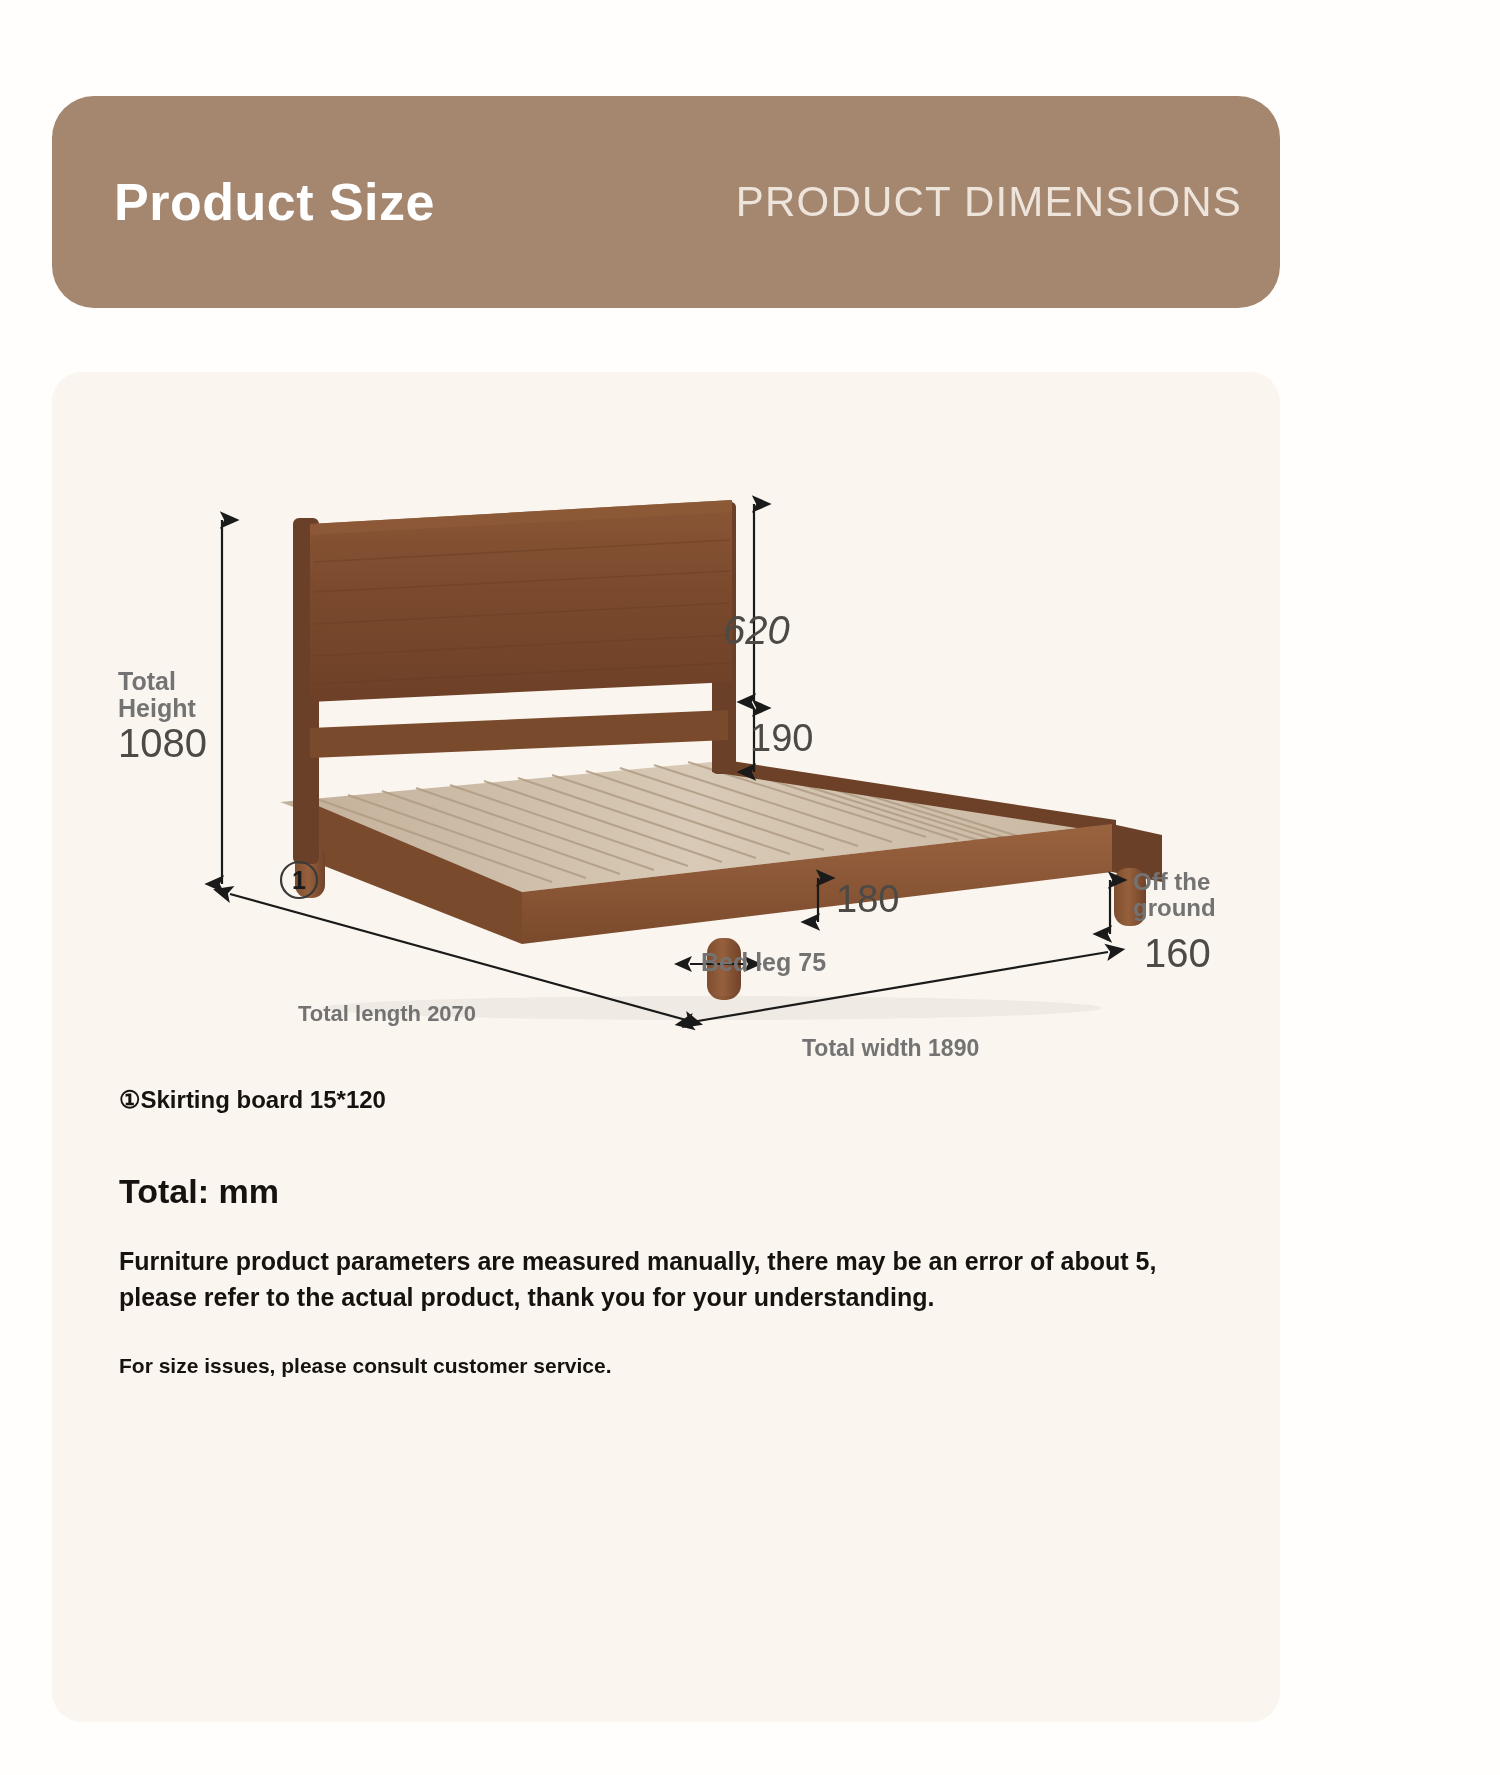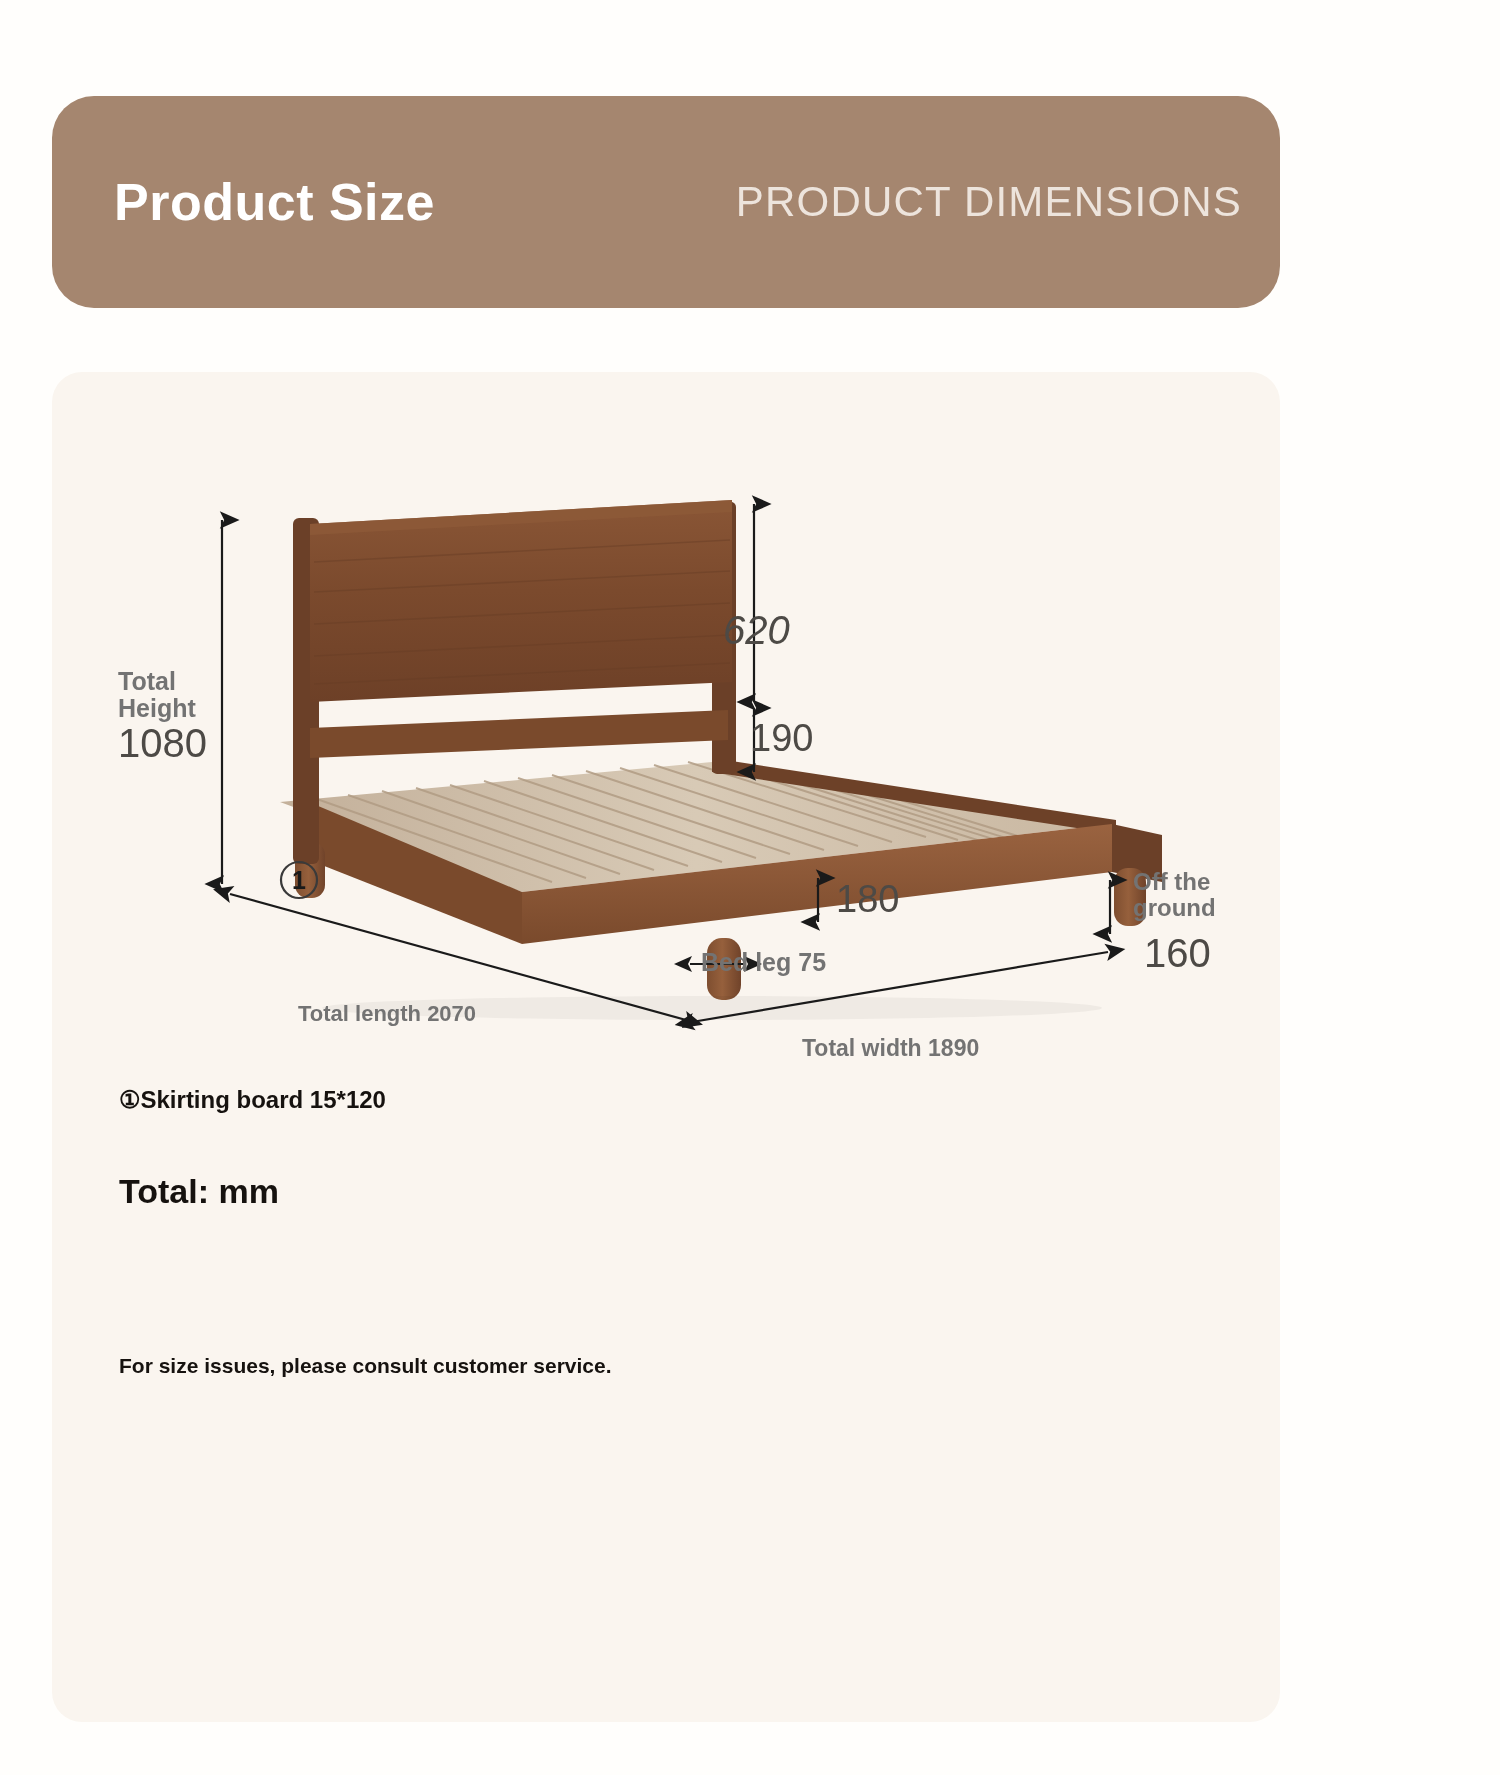--- a/index.html
+++ b/index.html
@@ -223,15 +223,16 @@
 ground</div>
       <div class="ann ann-num val-off-ground">160</div>
 
       <div class="ann ann-bold lbl-bedleg">Bed leg 75</div>
       <div class="ann ann-bold lbl-totallen">Total length 2070</div>
       <div class="ann ann-bold lbl-totalwid">Total width 1890</div>
     </div>
 
     <div class="foot footnote-1">①Skirting board 15*120</div>
     <div class="foot unit">Total: mm</div>
+    <div class="foot disclaimer">Furniture product parameters are measured manually, there may be an error of about 5, please refer to the actual product, thank you for your understanding.</div>
     <div class="foot consult">For size issues, please consult customer service.</div>
   </div>
 </div>
 
 </body></html>

